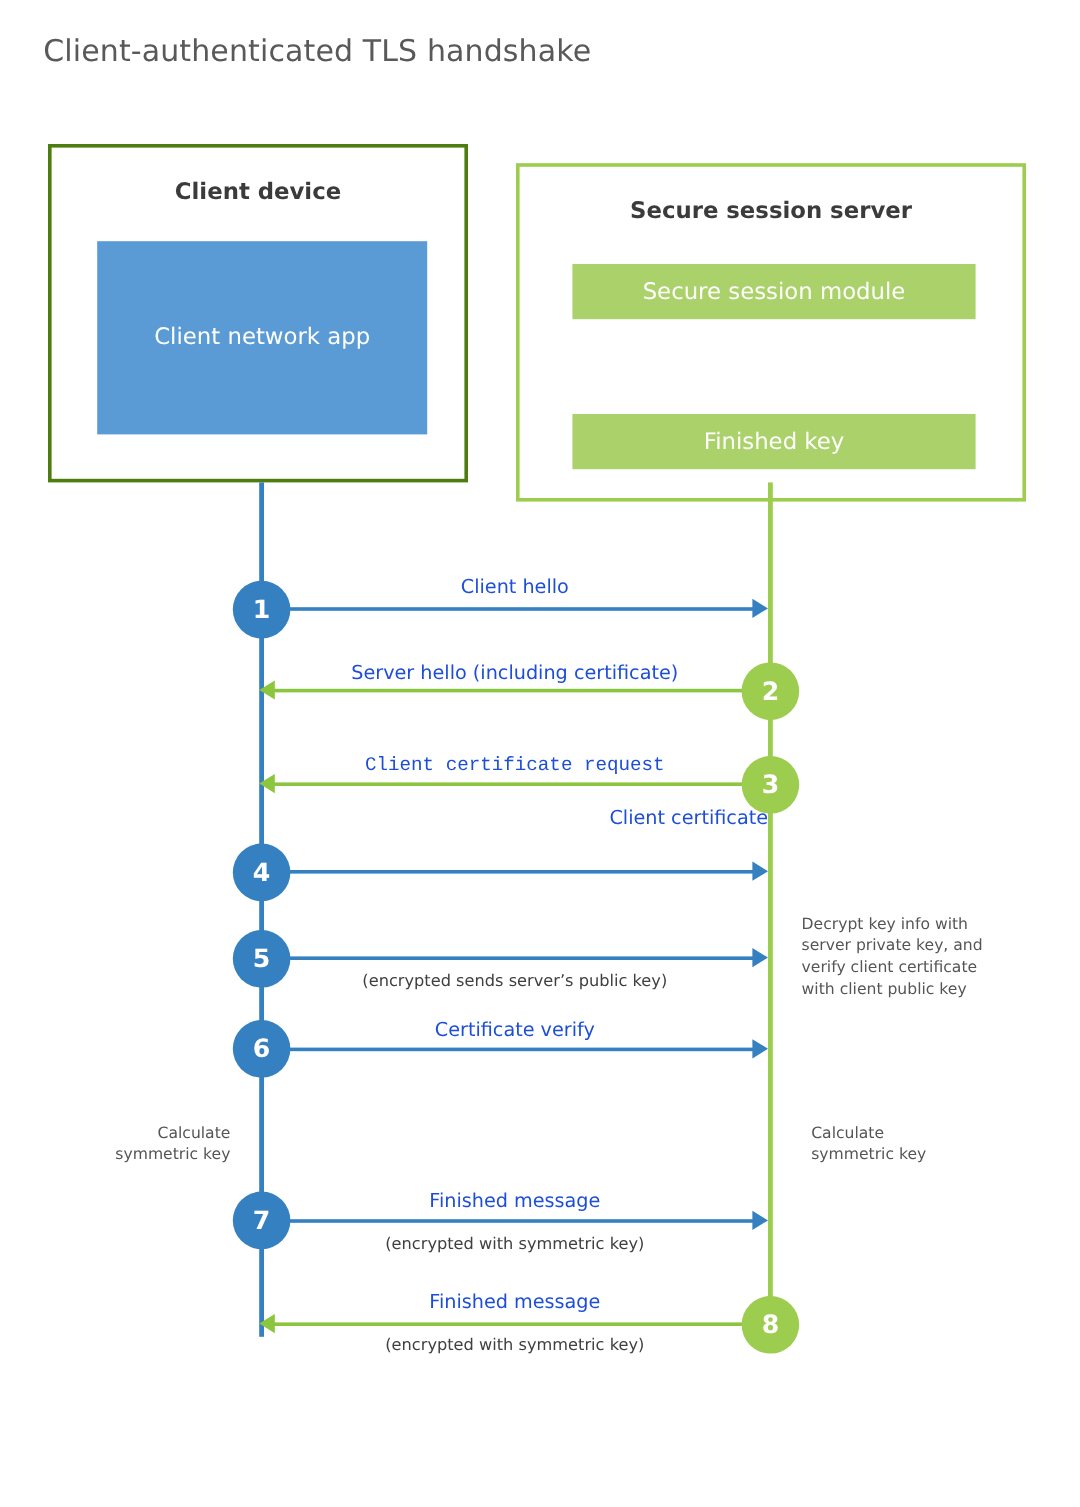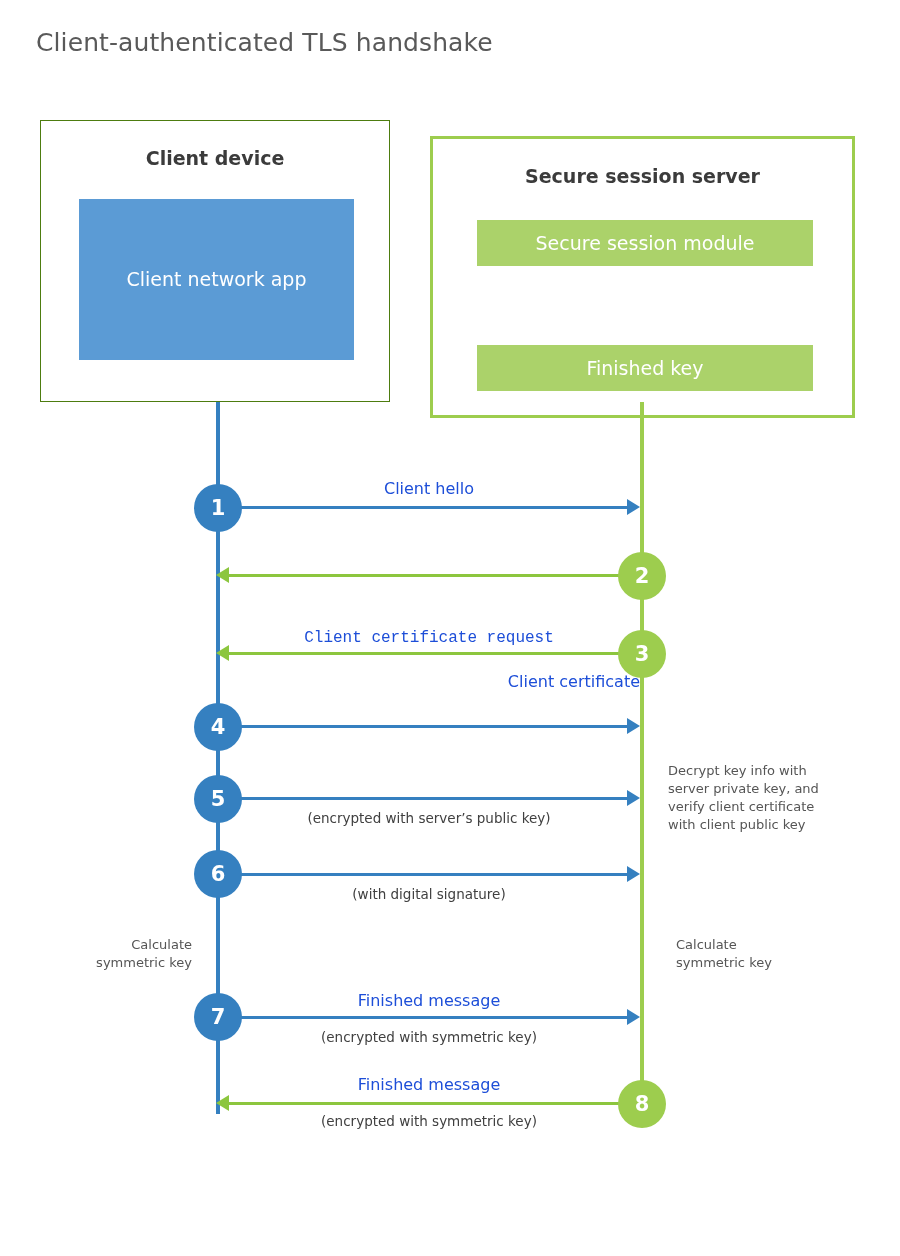--- a/index.html
+++ b/index.html
@@ -13,21 +13,21 @@
   #diagram-root{position:absolute;left:0;top:0;width:900px;height:912px;}
 
   .page-title{
     position:absolute;left:36px;top:28px;
     font-size:25px;font-weight:400;color:#595959;
     letter-spacing:0.1px;white-space:nowrap;
   }
 
   
   .party-box{position:absolute;background:#ffffff;box-sizing:border-box;}
-  #client-box{left:40px;top:120px;width:350px;height:282px;border:1px solid #4d7c0f;}
+  #client-box{left:40px;top:120px;width:350px;height:282px;border:3px solid #4d7c0f;}
   #server-box{left:430px;top:136px;width:425px;height:282px;border:3px solid #9dcd4e;padding-left:38px;}
 
   .party-title{
     position:absolute;left:0;right:0;top:26px;
     text-align:center;font-size:19px;font-weight:700;color:#3b3b3b;
   }
 
   #client-app{
     position:absolute;left:38px;top:78px;width:275px;height:161px;
     background:#5b9bd5;color:#ffffff;
@@ -101,42 +101,43 @@
   </div>
 
   <div class="lifeline" id="client-lifeline"></div>
   <div class="lifeline" id="server-lifeline"></div>
 
   <div class="msg-label" style="left:218px;top:479px;width:422px;">Client hello</div>
   <div class="msg-line blue" style="left:218px;top:506px;width:412px;"></div>
   <div class="arrow-head right blue" style="left:627px;top:499px;"></div>
   <div class="step-circle blue" style="left:194px;top:484px;">1</div>
 
+  <div class="msg-label" style="left:218px;top:551px;width:422px;">Server hello (including certificate)</div>
   <div class="msg-line green" style="left:228px;top:574px;width:414px;"></div>
   <div class="arrow-head left green" style="left:216px;top:567px;"></div>
   <div class="step-circle green" style="left:618px;top:552px;">2</div>
 
   <div class="msg-label" style="left:218px;top:629px;width:422px;font-family:Liberation Mono, monospace;">Client certificate request</div>
   <div class="msg-line green" style="left:228px;top:652px;width:414px;"></div>
   <div class="arrow-head left green" style="left:216px;top:645px;"></div>
   <div class="step-circle green" style="left:618px;top:630px;">3</div>
 
   <div class="msg-label" style="left:218px;top:672px;width:422px;text-align:right;">Client certificate</div>
   <div class="msg-line blue" style="left:218px;top:725px;width:412px;"></div>
   <div class="arrow-head right blue" style="left:627px;top:718px;"></div>
   <div class="step-circle blue" style="left:194px;top:703px;">4</div>
 
   <div class="msg-line blue" style="left:218px;top:797px;width:412px;"></div>
   <div class="arrow-head right blue" style="left:627px;top:790px;"></div>
-  <div class="msg-sublabel" style="left:218px;top:810px;width:422px;">(encrypted with server’s public key)</div>
+  <div class="msg-sublabel" style="left:218px;top:810px;width:422px;">(encrypted sends server’s public key)</div>
   <div class="step-circle blue" style="left:194px;top:775px;">5</div>
 
+  <div class="msg-label" style="left:218px;top:848px;width:422px;">Certificate verify</div>
   <div class="msg-line blue" style="left:218px;top:873px;width:412px;"></div>
   <div class="arrow-head right blue" style="left:627px;top:866px;"></div>
-  <div class="msg-sublabel" style="left:218px;top:886px;width:422px;">(with digital signature)</div>
   <div class="step-circle blue" style="left:194px;top:850px;">6</div>
 
   <div class="side-note right-note" style="left:668px;top:762px;width:170px;">
     <div>Decrypt key info with</div>
     <div>server private key, and</div>
     <div>verify client certificate</div>
     <div>with client public key</div>
   </div>
 
   <div class="side-note left-note" style="left:26px;top:936px;width:166px;">

